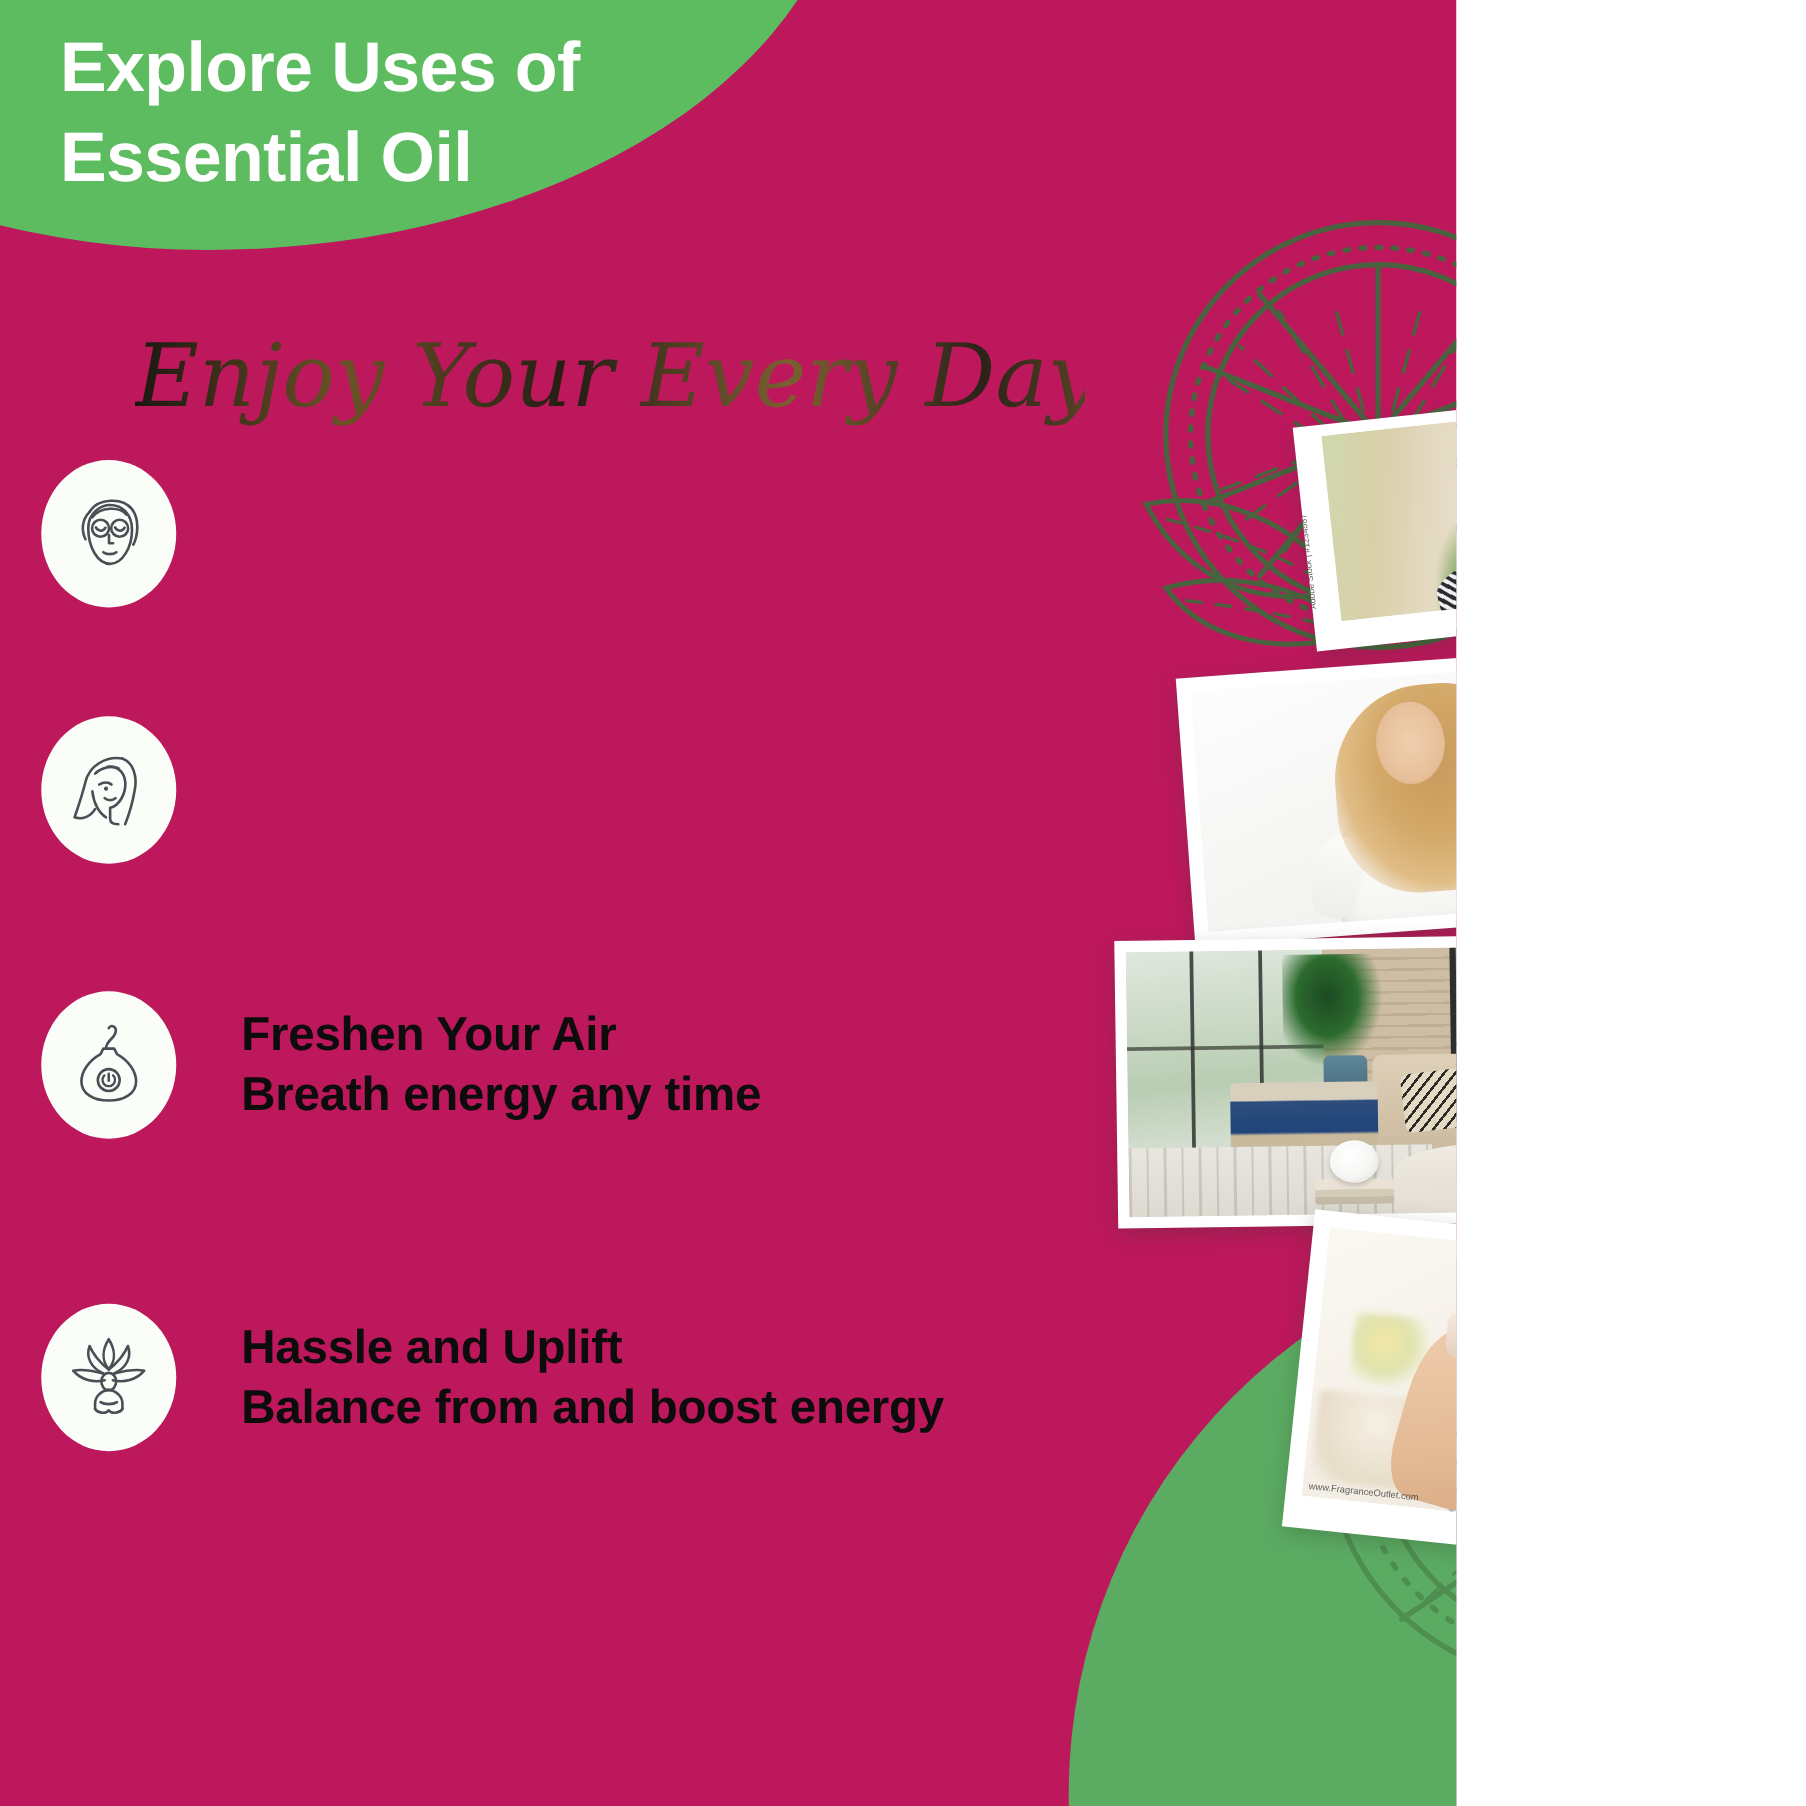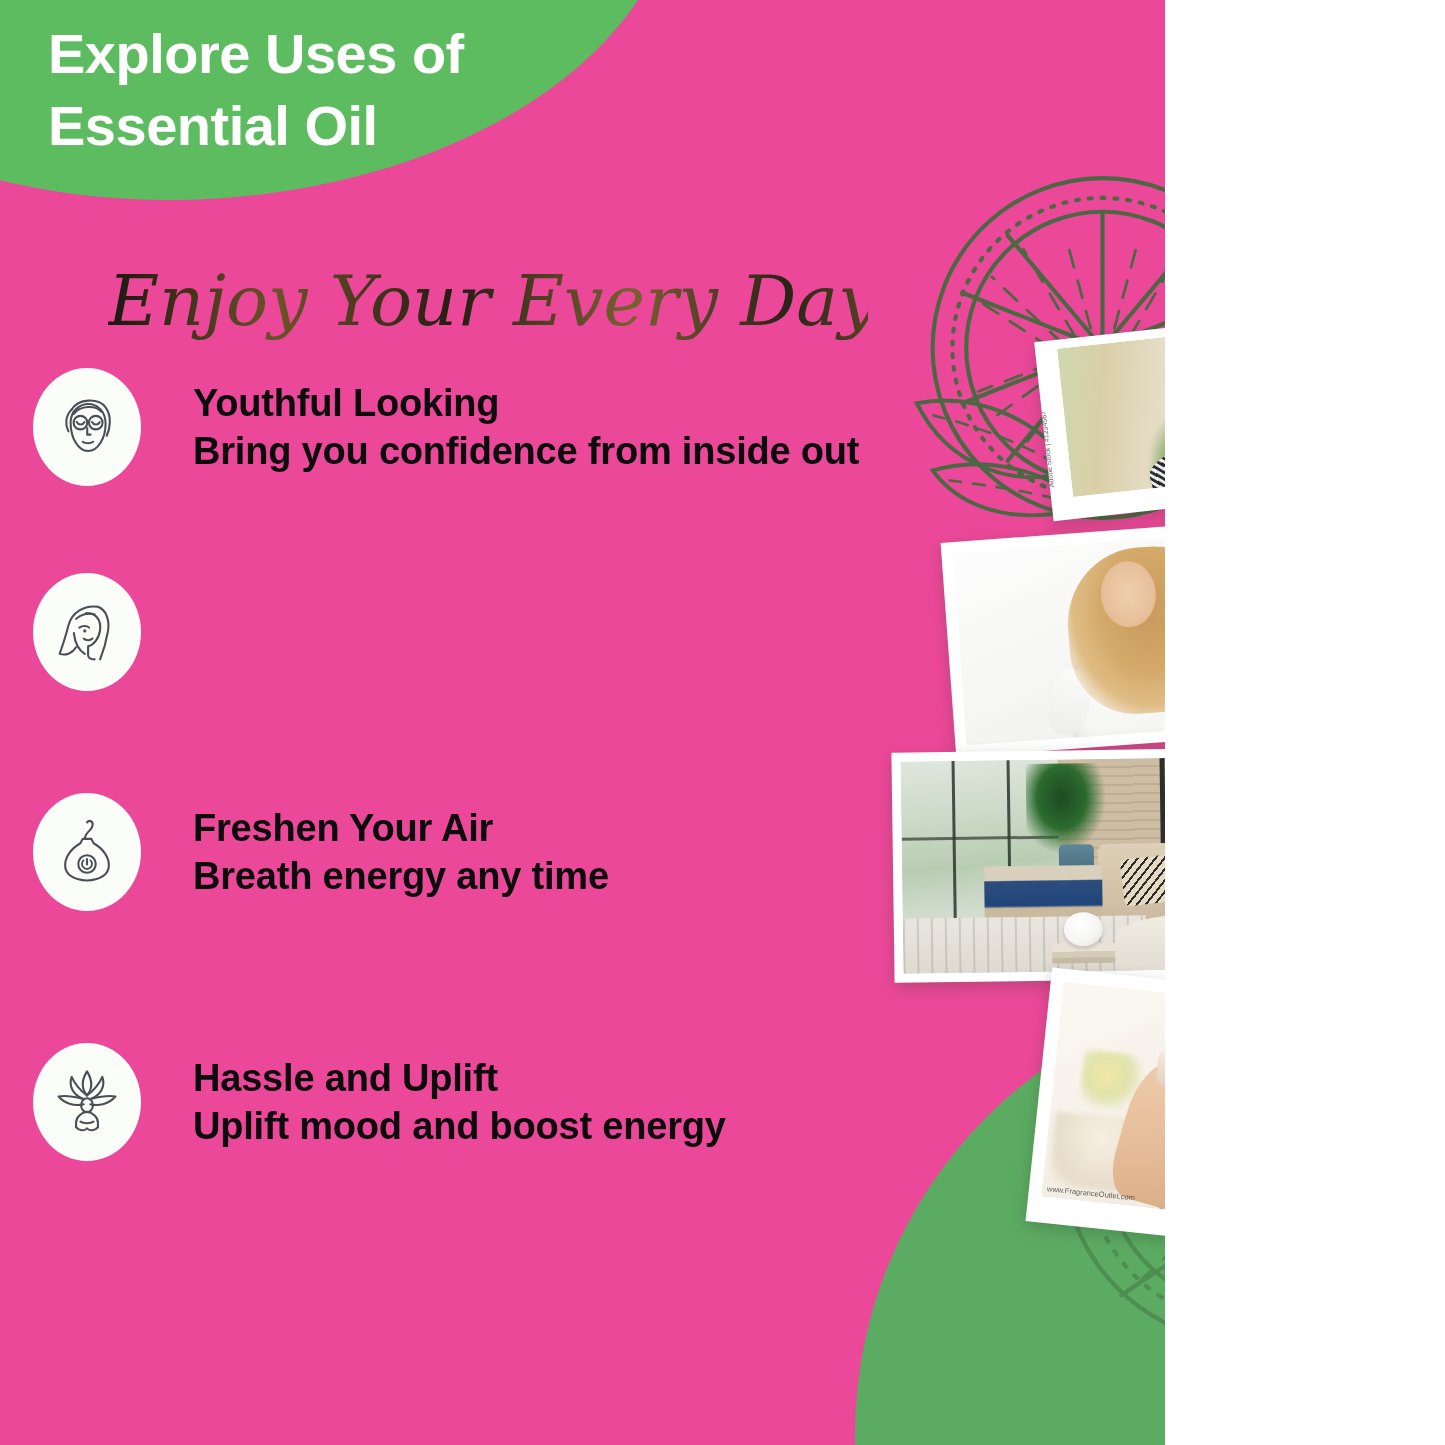--- a/index.html
+++ b/index.html
@@ -7,21 +7,21 @@
     padding: 0;
     background: #ffffff;
   }
   * { box-sizing: border-box; }
 
   #poster {
     position: relative;
     width: 1165px;
     height: 1445px;
     overflow: hidden;
-    background: #ec4899;
+    background: #be185d;
     font-family: "Liberation Sans", sans-serif;
   }
 
   
   .bg-layer {
     position: absolute;
     inset: 0;
     overflow: hidden;
     pointer-events: none;
   }
@@ -480,24 +480,20 @@
             <circle cx="26" cy="28" r="6.2"></circle>
             <circle cx="40" cy="28" r="6.2"></circle>
             <path d="M22.6 27.4 C24.2 30.4 28 30.6 29.6 27.6"></path>
             <path d="M36.6 27.4 C38.2 30.4 42 30.6 43.6 27.6"></path>
             <path d="M32.2 33 L32.2 39 L35.2 39"></path>
             <path d="M28 45.5 C30.5 47.4 35 47.4 37.6 45.5"></path>
             <path d="M20 20 C26 12 40 12 45 18"></path>
           </g>
         </svg>
       </div>
-      <div class="feature-text">
-        <div class="feature-title">Youthful Looking</div>
-        <div class="feature-sub">Bring you confidence from inside out</div>
-      </div>
     </div>
 
     <div class="feature-row r1">
       <div class="icon-badge">
         <svg viewBox="0 0 64 64">
           <g fill="none" stroke="#4A4F55" stroke-width="1.9" stroke-linecap="round" stroke-linejoin="round">
             <path d="M42 9 C30 7 18 14 15 26 C12 38 9 46 7 52 C13 54 19 51 22 46"></path>
             <path d="M42 9 C50 12 53 22 51 32 C49 44 46 52 44 57"></path>
             <path d="M31 15 C40 14 45 21 44 30 C43 38 38 44 33 45 L33 53 C33 56 36 57 39 57"></path>
             <path d="M25 28 C28 26 32 26 34 28"></path>
@@ -542,21 +538,21 @@
             <ellipse cx="32" cy="35" rx="5.4" ry="6.4"></ellipse>
             <path d="M32 41 C26 42 22 46 22 51 L22 55"></path>
             <path d="M32 41 C38 42 42 46 42 51 L42 55"></path>
             <path d="M22 55 C24 58 30 59 32 56 C34 59 40 58 42 55"></path>
             <path d="M26 50 C29 52 35 52 38 50"></path>
           </g>
         </svg>
       </div>
       <div class="feature-text">
         <div class="feature-title">Hassle and Uplift</div>
-        <div class="feature-sub">Uplift mood and boost energy</div>
+        <div class="feature-sub">Balance from and boost energy</div>
       </div>
     </div>
   </div>
 
   <div class="photo-card" id="card1">
     <div class="photo-inner">
       <div class="scene">
         <div class="s1-bg"></div>
         <div class="s1-plantR"></div>
         <div class="s1-plant"></div>

